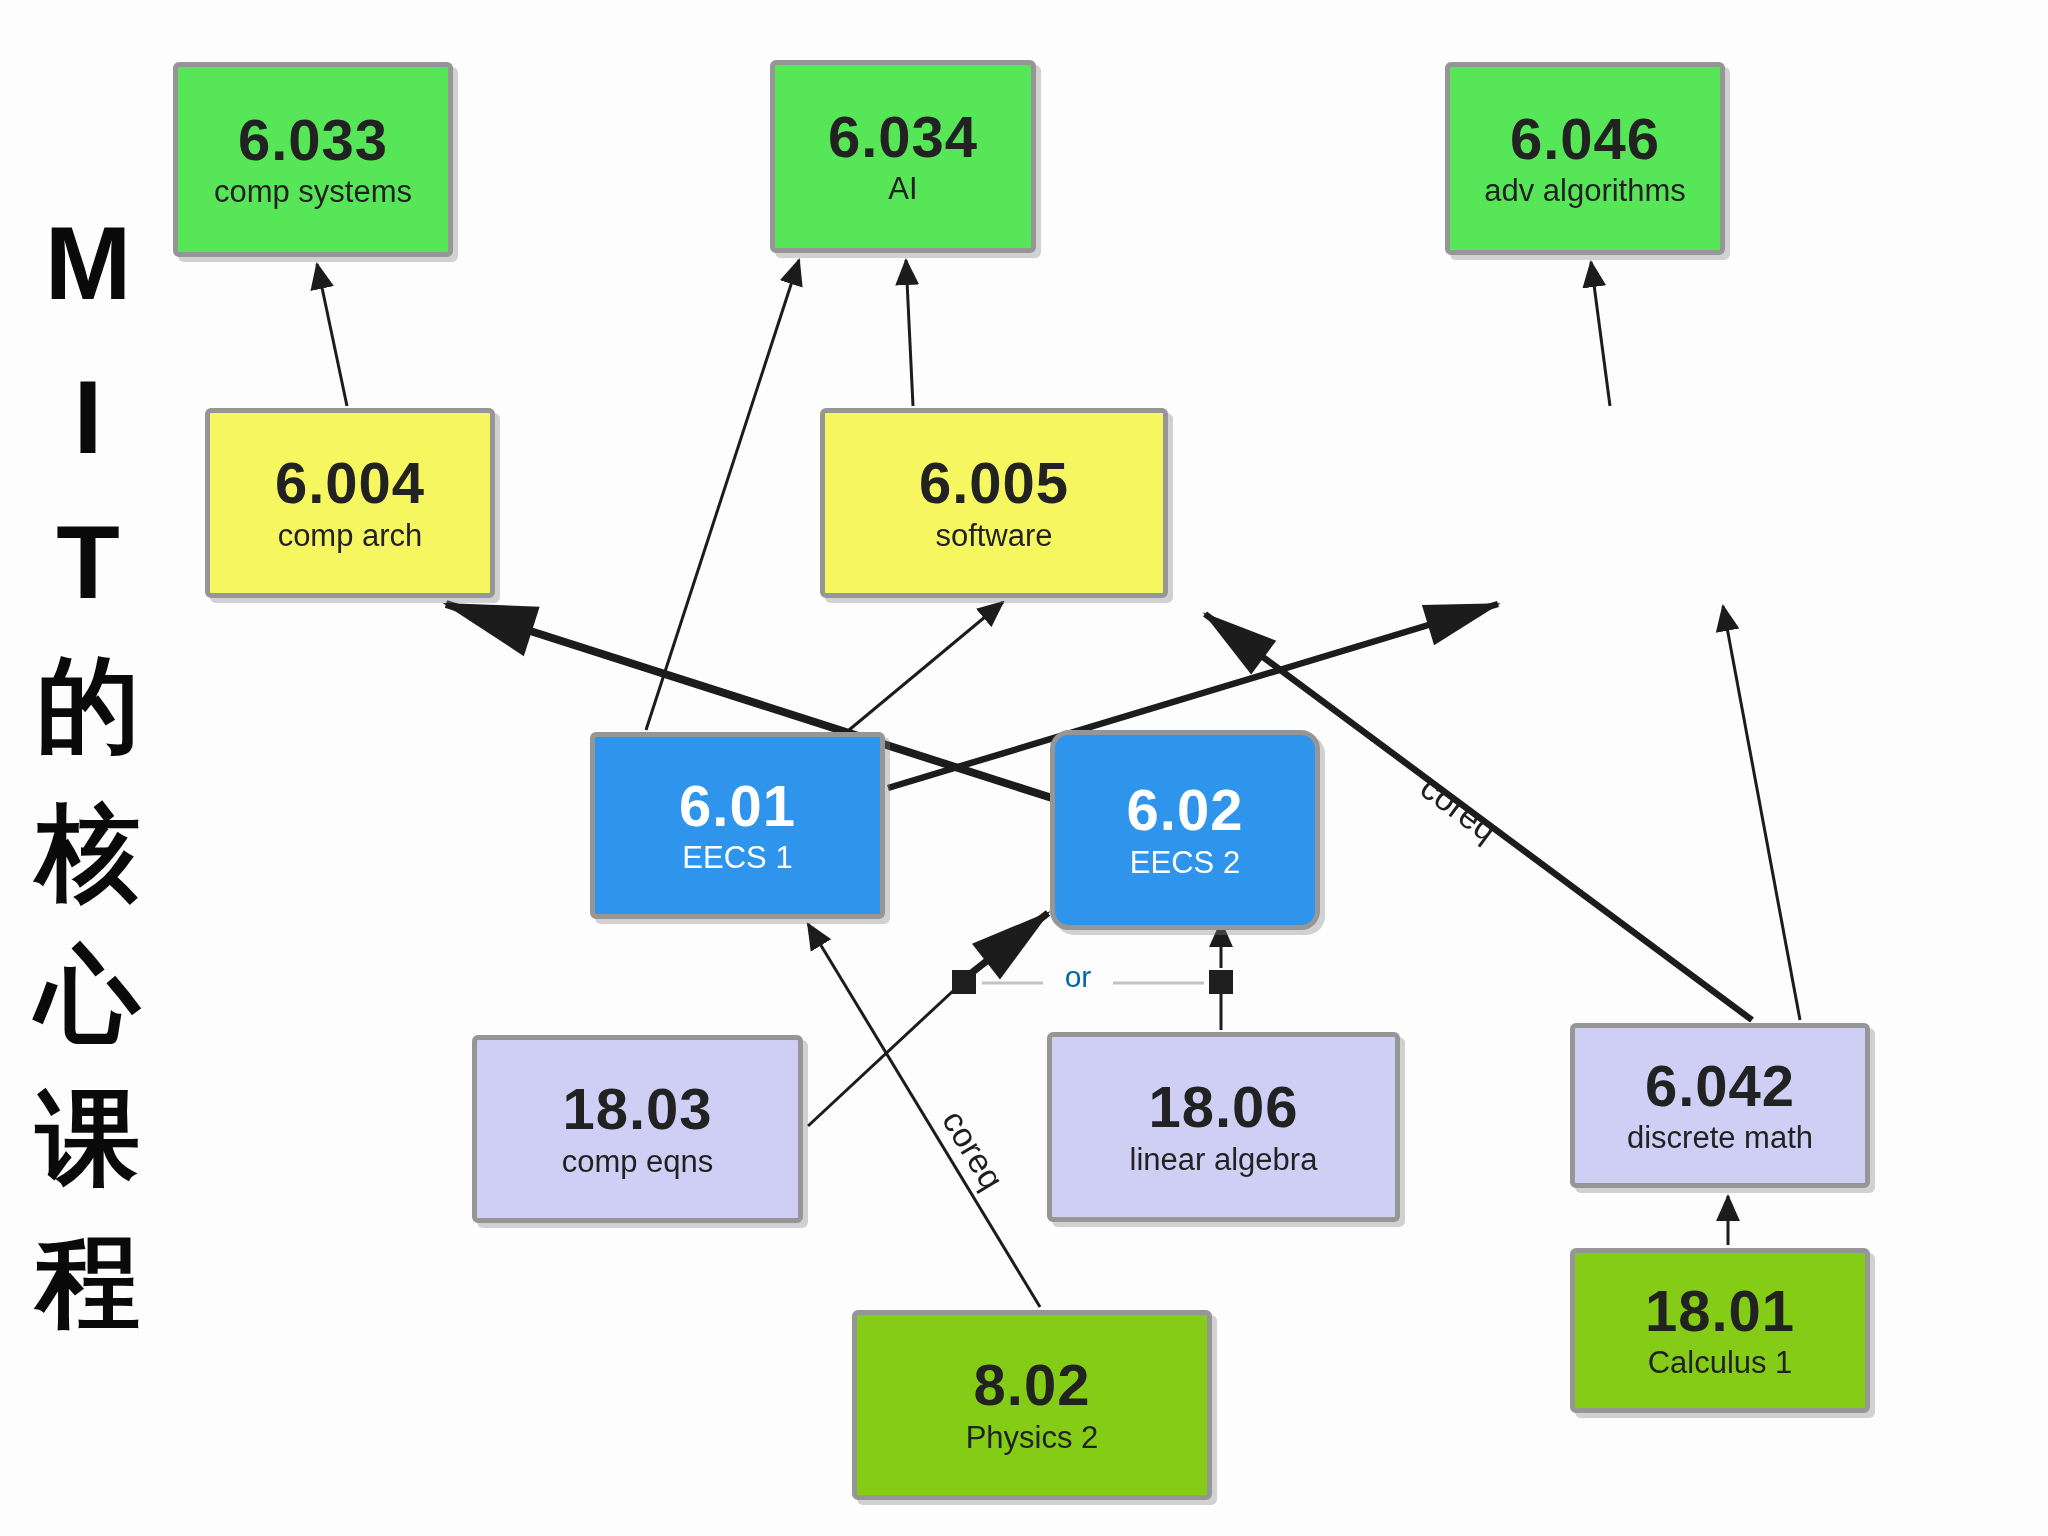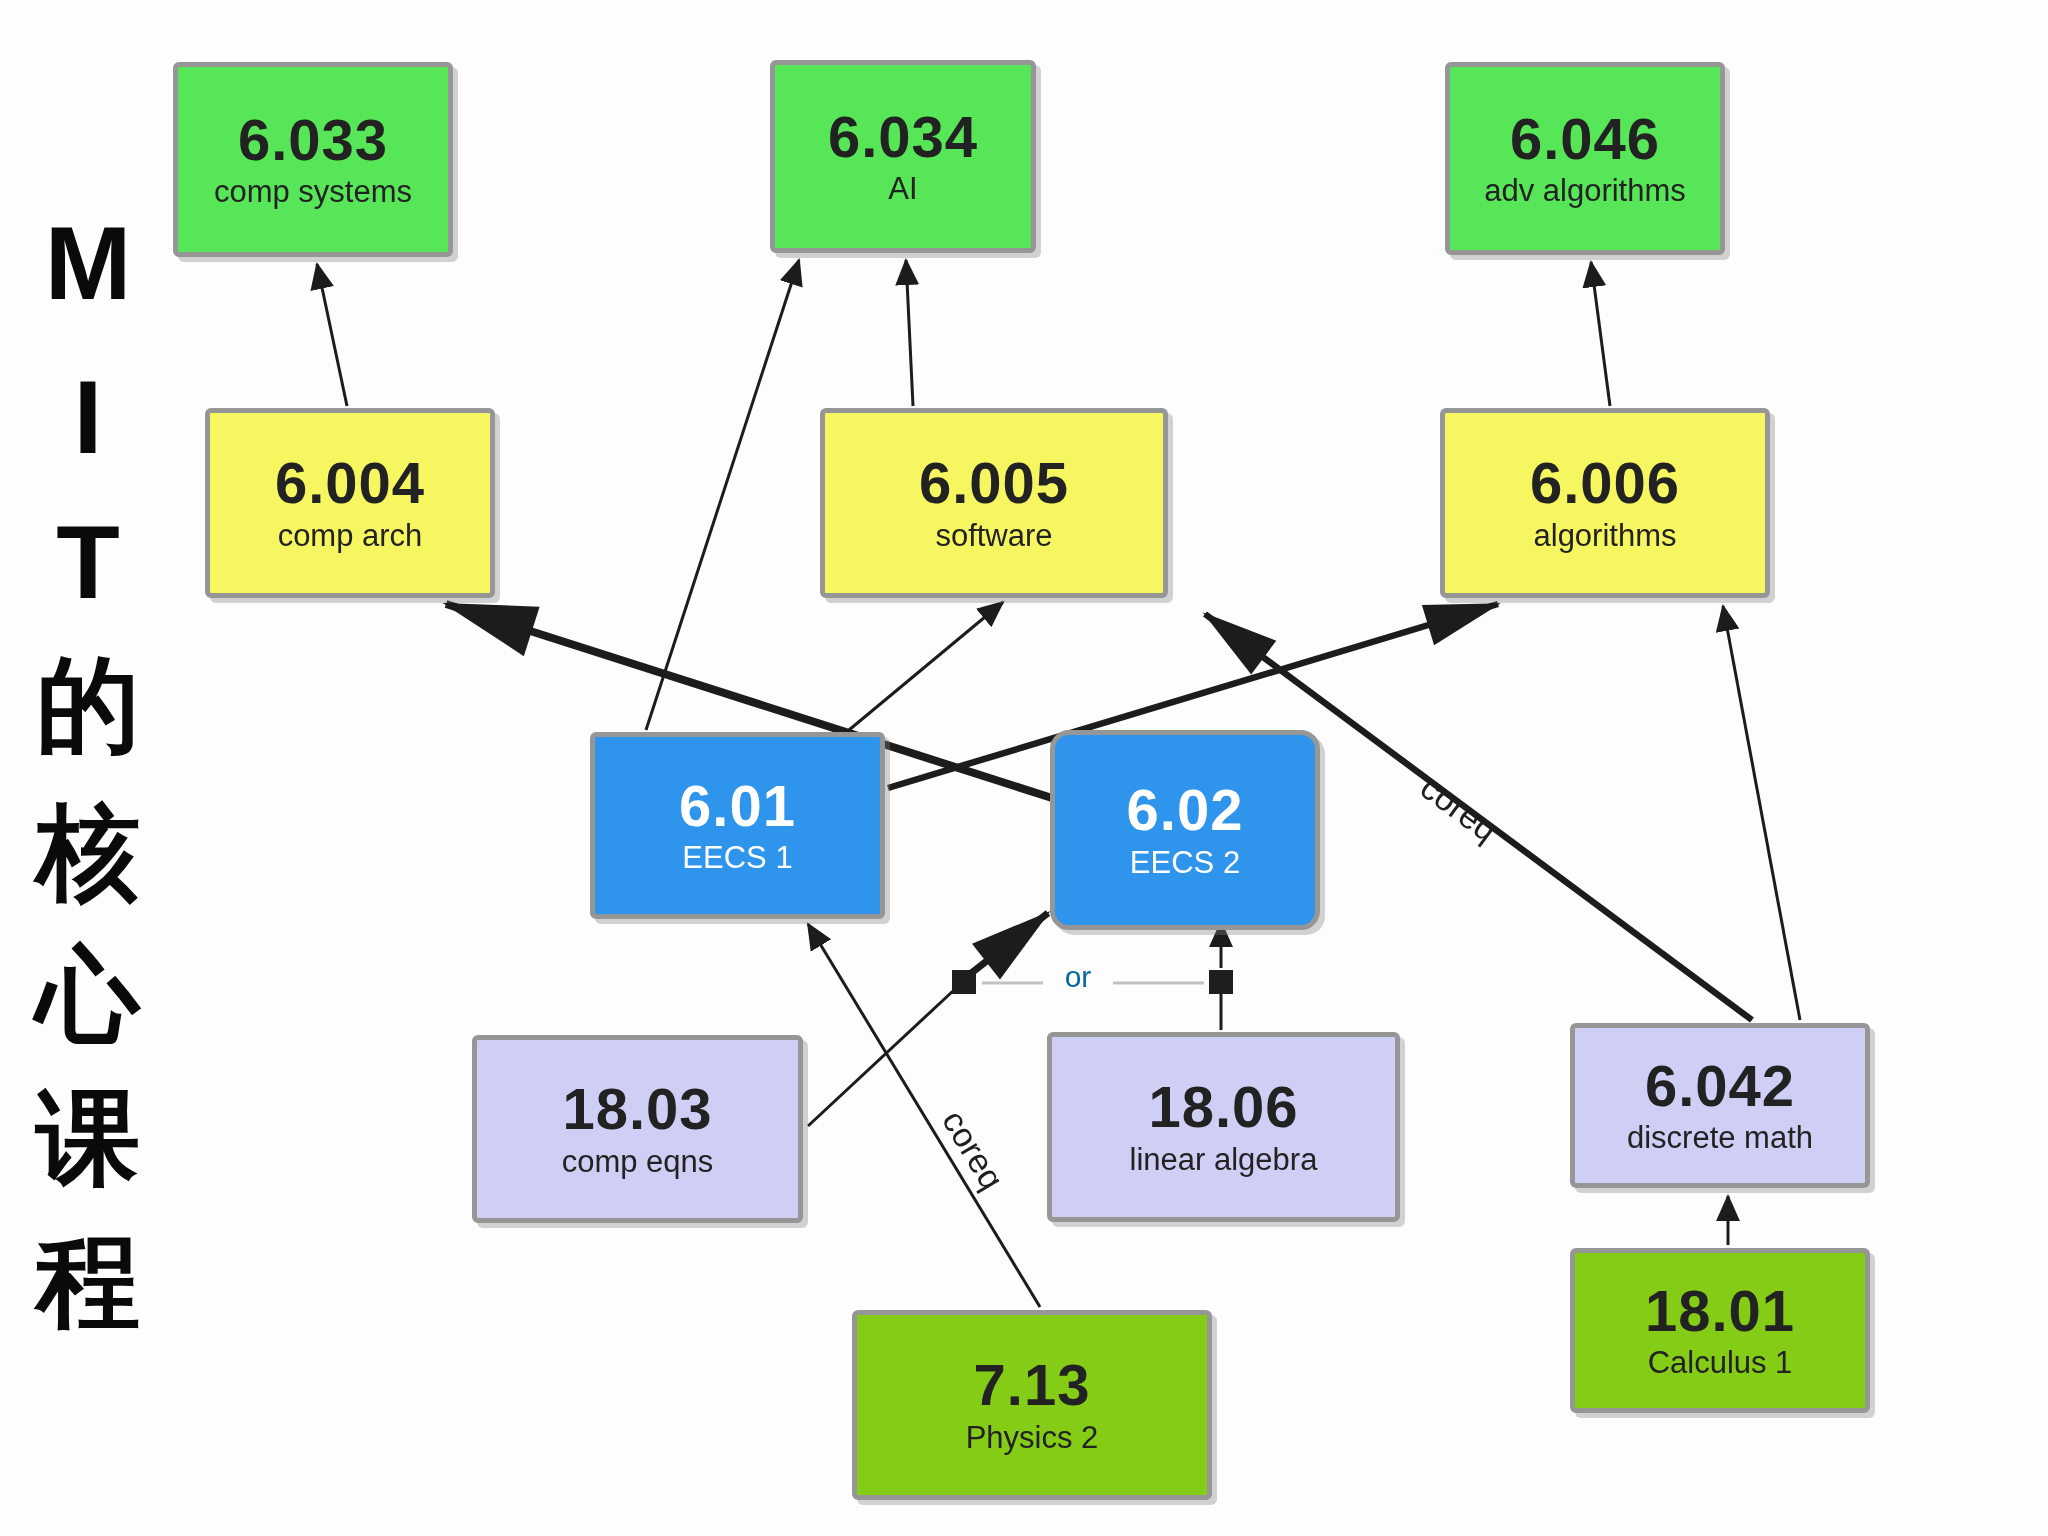--- a/index.html
+++ b/index.html
@@ -97,24 +97,20 @@
       <div class="label">adv algorithms</div>
     </div>
     <div class="node yellow" style="left: 205px; top: 408px; width: 290px; height: 190px;">
       <div class="code">6.004</div>
       <div class="label">comp arch</div>
     </div>
     <div class="node yellow" style="left: 820px; top: 408px; width: 348px; height: 190px;">
       <div class="code">6.005</div>
       <div class="label">software</div>
     </div>
-    <div class="node yellow" style="left: 1440px; top: 408px; width: 330px; height: 190px;">
-      <div class="code">6.006</div>
-      <div class="label">algorithms</div>
-    </div>
     <div class="node blue" style="left: 590px; top: 732px; width: 295px; height: 187px;">
       <div class="code">6.01</div>
       <div class="label">EECS 1</div>
     </div>
     <div class="node blue" style="left: 1050px; top: 730px; width: 270px; height: 200px; border-radius: 19px;">
       <div class="code">6.02</div>
       <div class="label">EECS 2</div>
     </div>
     <div class="node lavender" style="left: 472px; top: 1035px; width: 331px; height: 188px;">
       <div class="code">18.03</div>
@@ -122,21 +118,21 @@
     </div>
     <div class="node lavender" style="left: 1047px; top: 1032px; width: 353px; height: 190px;">
       <div class="code">18.06</div>
       <div class="label">linear algebra</div>
     </div>
     <div class="node lavender" style="left: 1570px; top: 1023px; width: 300px; height: 165px;">
       <div class="code">6.042</div>
       <div class="label">discrete math</div>
     </div>
     <div class="node cyan" style="left: 852px; top: 1310px; width: 360px; height: 190px;">
-      <div class="code">7.13</div>
+      <div class="code">8.02</div>
       <div class="label">Physics 2</div>
     </div>
     <div class="node cyan" style="left: 1570px; top: 1248px; width: 300px; height: 165px;">
       <div class="code">18.01</div>
       <div class="label">Calculus 1</div>
     </div>
     <div class="or-square" style="left: 952px; top: 970px;"></div>
     <div class="or-square" style="left: 1209px; top: 970px;"></div>
   </div>
 

